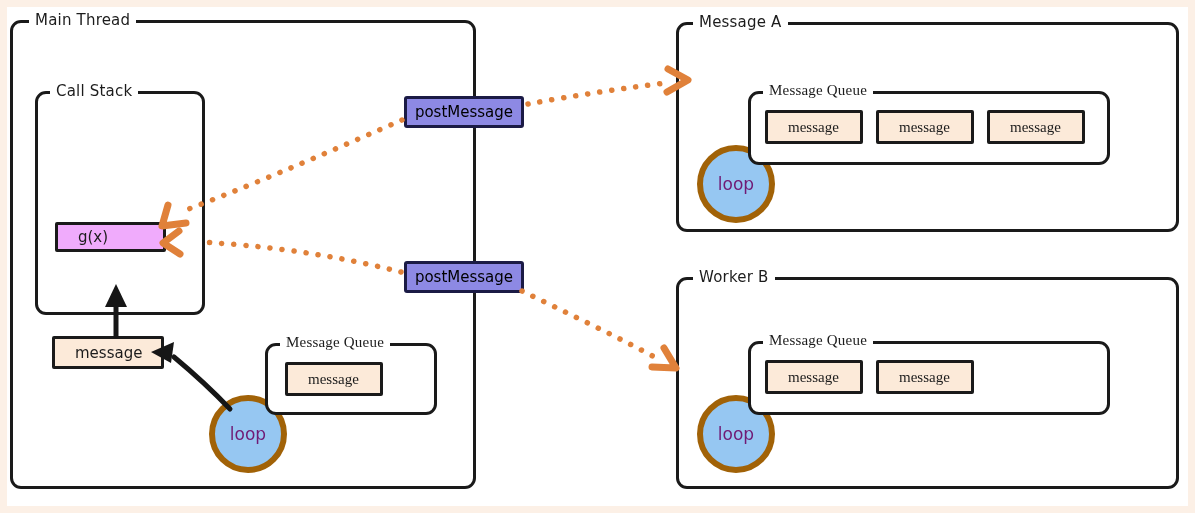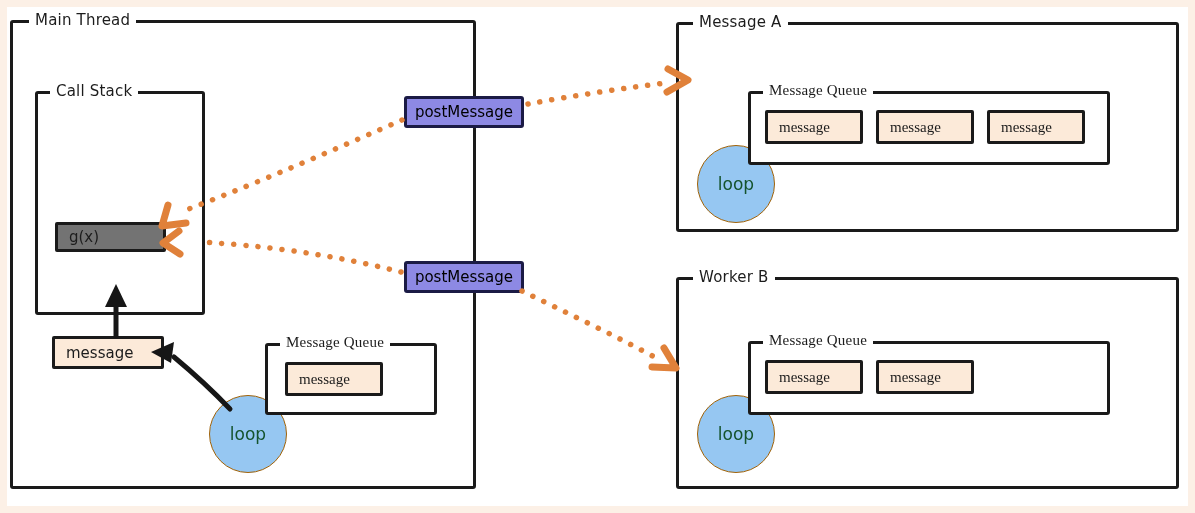--- a/index.html
+++ b/index.html
@@ -2,40 +2,40 @@
 <html><head>
 <meta charset="utf-8">
 <style>
   html,body{margin:0;padding:0;background:#ffffff;}
   .canvas{
     position:relative;width:1195px;height:513px;background:#ffffff;
     box-shadow:inset 0 0 0 7px #fcf0e6;
     font-family:"DejaVu Sans",sans-serif;color:#1c1c1c;overflow:hidden;
   }
   .frame{
-    position:absolute;border:3px solid #1a1a1a;border-radius:3px;background:#ffffff;
+    position:absolute;border:3px solid #1a1a1a;border-radius:11px;background:#ffffff;
     box-sizing:border-box;
   }
   .frame-label{
     position:absolute;top:-12px;left:14px;background:#ffffff;padding:0 6px;
     font-size:15px;font-weight:500;letter-spacing:.2px;white-space:nowrap;z-index:4;
   }
   .cell{
     position:absolute;border:3px solid #1a1a1a;border-radius:2px;box-sizing:border-box;
-    font-size:15px;display:flex;align-items:center;padding-left:11px;z-index:3;
+    font-size:15px;display:flex;align-items:center;padding-left:20px;z-index:3;
   }
-  .green{background:#737373;}
+  .green{background:#f0abfc;}
   .peach{background:#fcead9;}
   .mq-row{position:absolute;display:flex;gap:13px;}
   .mq-row .cell{position:static;width:98px;height:34px;}
   .loop-circle{
     position:absolute;width:78px;height:78px;border-radius:50%;
-    background:#96c7f2;border:1px solid #a16207;box-sizing:border-box;
+    background:#96c7f2;border:6px solid #a16207;box-sizing:border-box;
     display:flex;align-items:center;justify-content:center;
-    font-size:17px;color:#14532d;z-index:1;
+    font-size:17px;color:#701a75;z-index:1;
   }
   .mq-frame{z-index:2;font-family:Liberation Serif, serif;}
   .post-message{
     position:absolute;width:120px;height:32px;background:#8d89e4;
     border:3px solid #1b1b45;border-radius:3px;box-sizing:border-box;
     display:flex;align-items:center;justify-content:center;
     font-size:15px;color:#000000;z-index:20;
   }
   .arrows{position:absolute;left:0;top:0;z-index:30;pointer-events:none;}
 </style>

